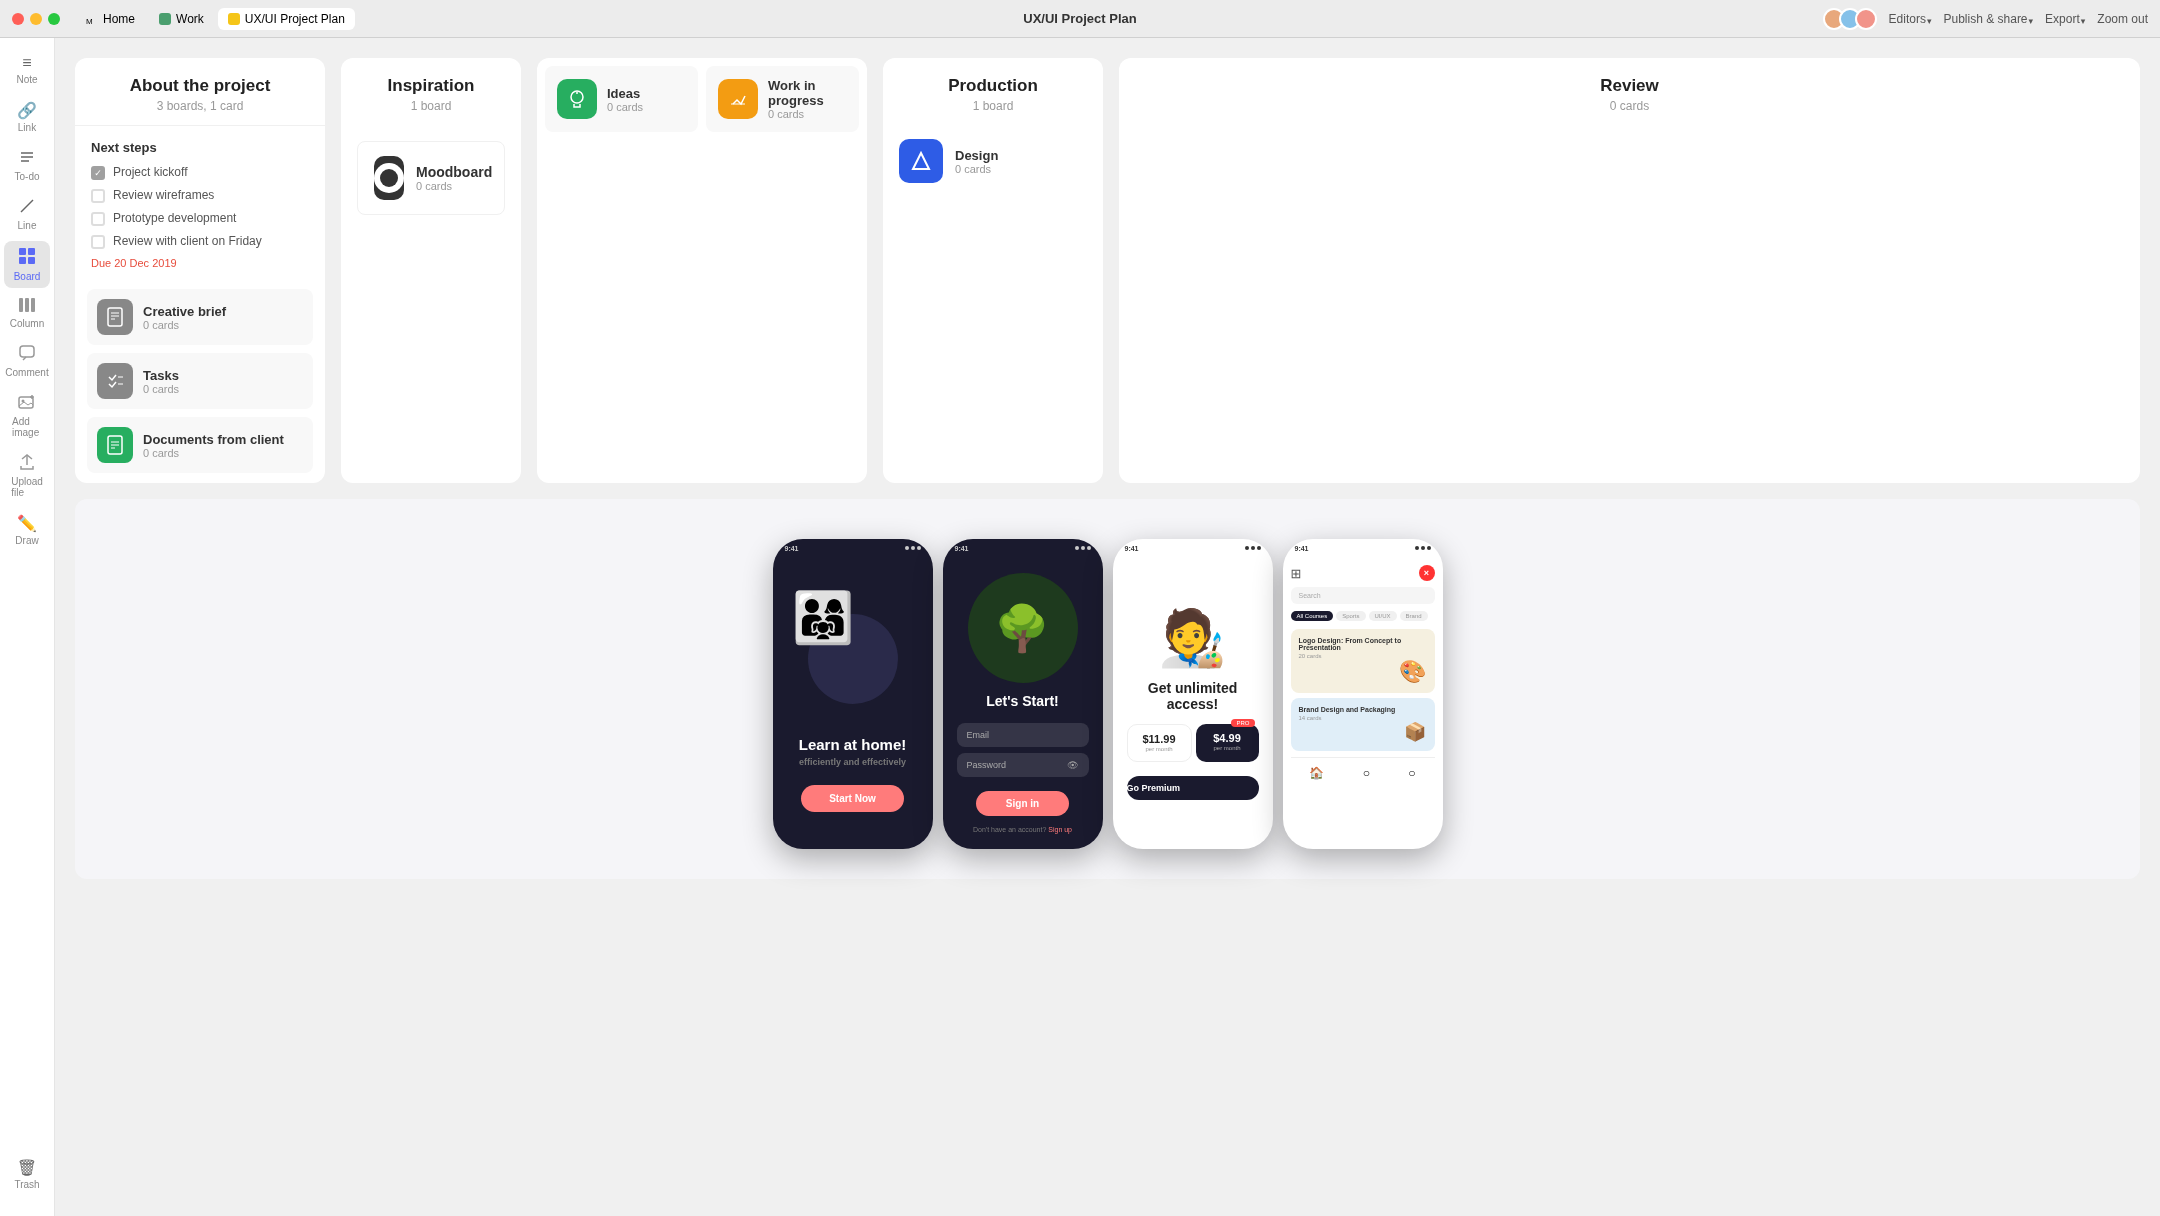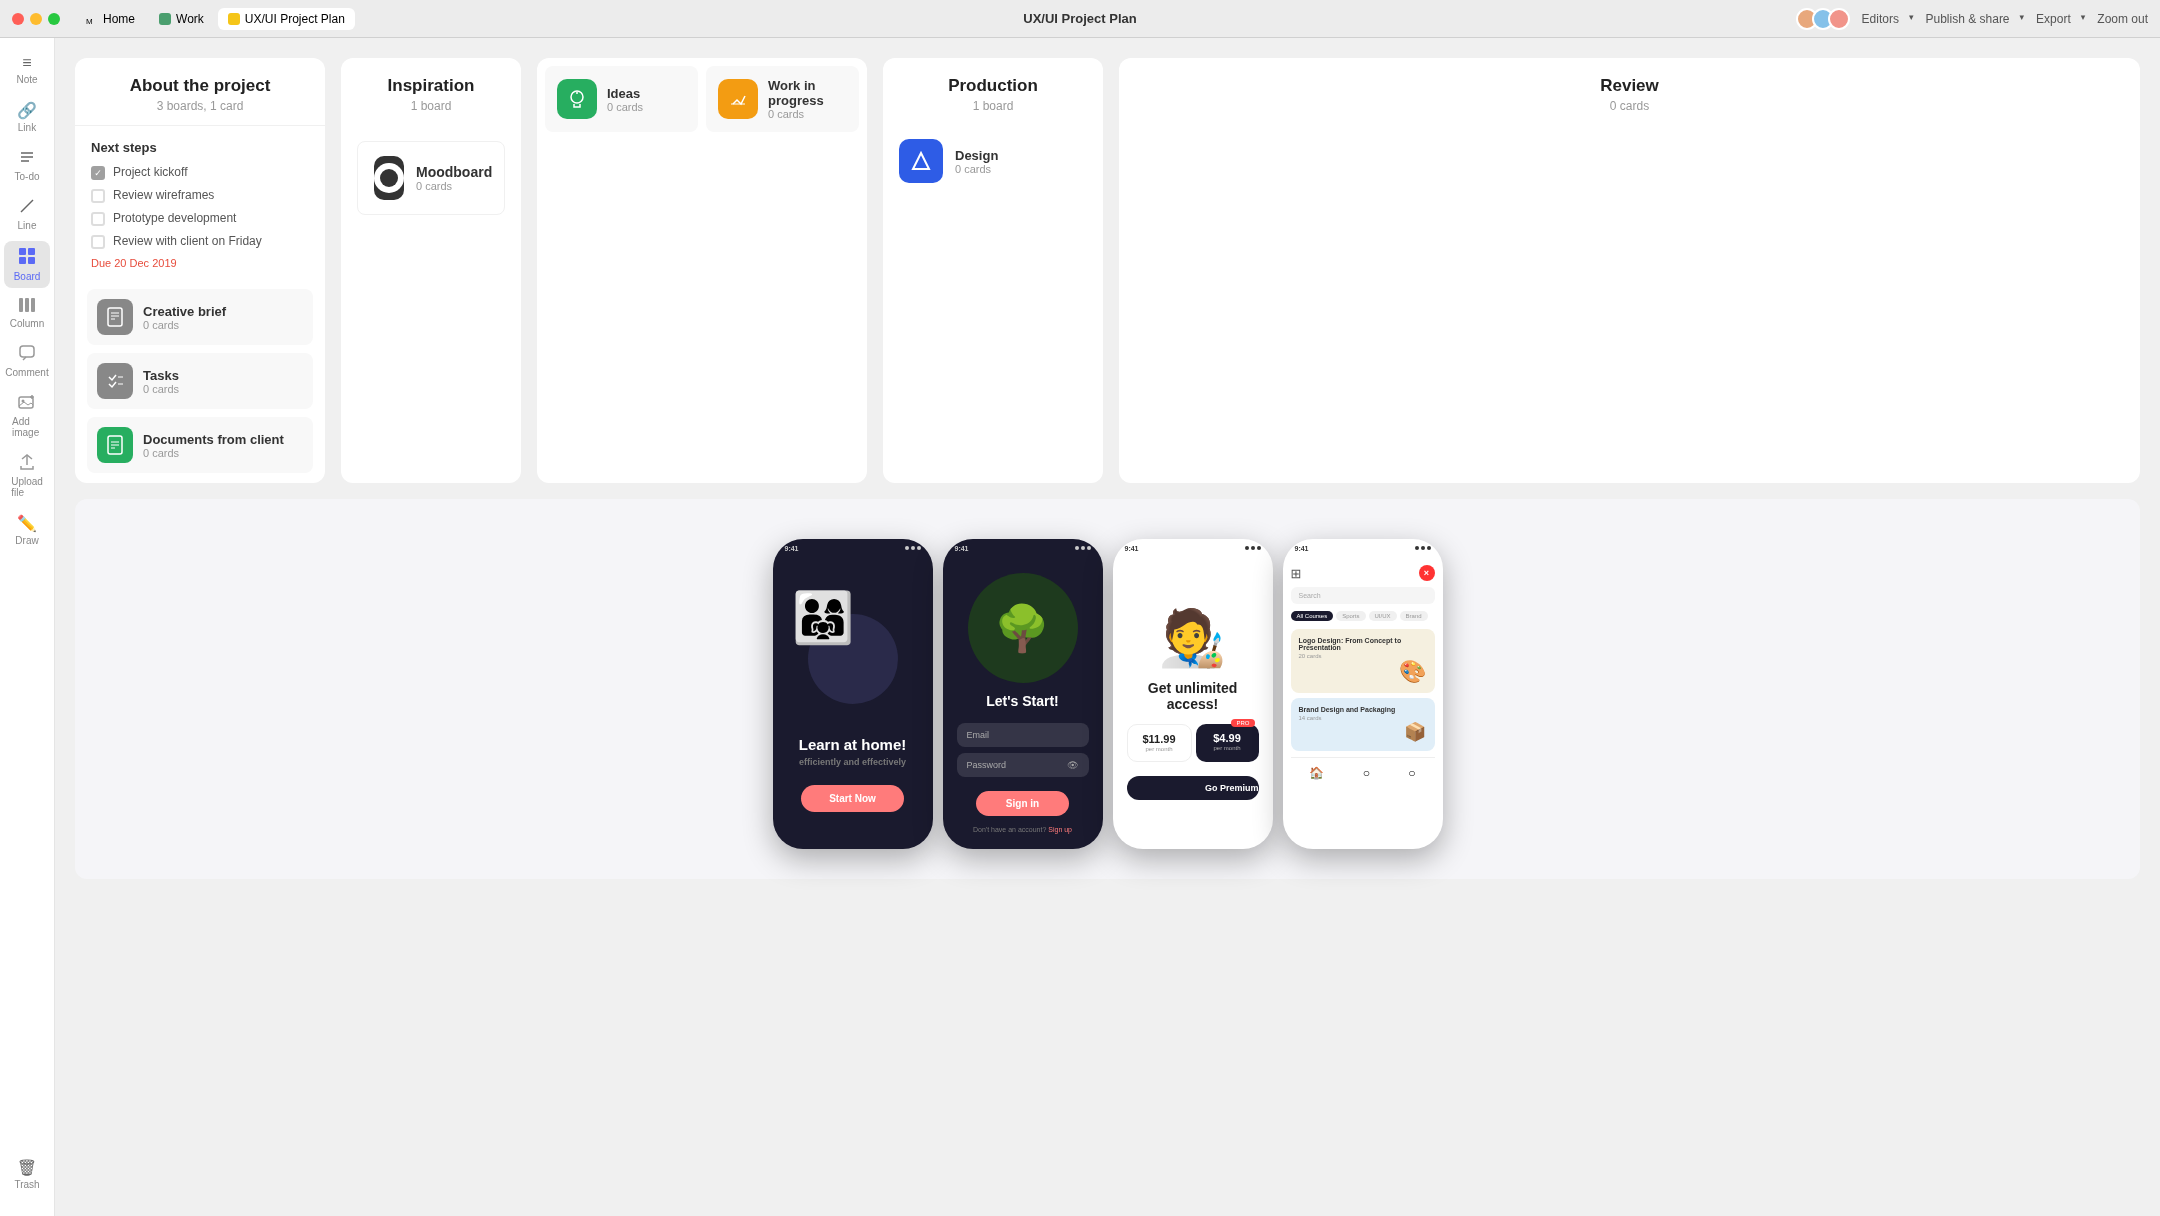--- a/index.html
+++ b/index.html
@@ -24,21 +24,21 @@
     .tab { display: flex; align-items: center; gap: 5px; padding: 4px 10px; border-radius: 6px; font-size: 12px; cursor: pointer; }
     .tab-icon { width: 12px; height: 12px; border-radius: 3px; }
     .tab.active { background: white; }
     .titlebar-center { position: absolute; left: 50%; transform: translateX(-50%); font-size: 13px; font-weight: 600; color: #333; }
     .titlebar-right { margin-left: auto; display: flex; align-items: center; gap: 12px; }
     .editors-group { display: flex; align-items: center; }
     .avatar { width: 22px; height: 22px; border-radius: 50%; border: 2px solid white; margin-left: -6px; }
     .av1 { background: #e8a87c; }
     .av2 { background: #85c1e9; }
     .av3 { background: #f1948a; }
-    .titlebar-btn { font-size: 12px; color: #555; cursor: pointer; display: flex; align-items: flex-start; gap: 10px; }
+    .titlebar-btn { font-size: 12px; color: #555; cursor: pointer; display: flex; align-items: flex-end; gap: 1px; }
     .chevron { font-size: 9px; }
     .saved-label { font-size: 11px; color: #888; }
 
     
     .app { display: flex; height: calc(100vh - 38px); }
 
     
     .sidebar {
       width: 55px;
       background: white;
@@ -164,21 +164,21 @@
 
     .phone-status { height: 18px; display: flex; align-items: center; padding: 0 12px; justify-content: space-between; }
     .status-time { font-size: 7px; color: #ccc; font-weight: 600; }
     .status-time.dark { color: #333; }
     .status-icons { display: flex; gap: 2px; align-items: center; }
     .status-dot { width: 4px; height: 4px; background: #ccc; border-radius: 50%; }
     .status-dot.dark { background: #333; }
     .start-btn { background: #ff7b7b; color: white; font-size: 10px; font-weight: 600; padding: 8px 28px; border-radius: 20px; cursor: pointer; display: inline-block; }
     .input-field { background: rgba(255,255,255,0.1); border-radius: 6px; padding: 6px 10px; margin-bottom: 6px; font-size: 8px; color: #ccc; text-align: left; }
     .sign-btn { background: #ff7b7b; color: white; font-size: 10px; font-weight: 600; padding: 7px 30px; border-radius: 20px; margin-top: 8px; display: inline-block; cursor: pointer; }
-    .go-btn { background: #1a1a2e; color: white; font-size: 9px; font-weight: 600; padding: 7px 0; border-radius: 20px; width: 100%; text-align: right; display: block; cursor: pointer; }
+    .go-btn { background: #1a1a2e; color: white; font-size: 9px; font-weight: 600; padding: 7px 0; border-radius: 20px; width: 100%; text-align: left; display: block; cursor: pointer; }
   </style>
 </head>
 <body>
 
 <div class="titlebar">
   <div class="traffic-lights">
     <div class="tl tl-red"></div>
     <div class="tl tl-yellow"></div>
     <div class="tl tl-green"></div>
   </div>

